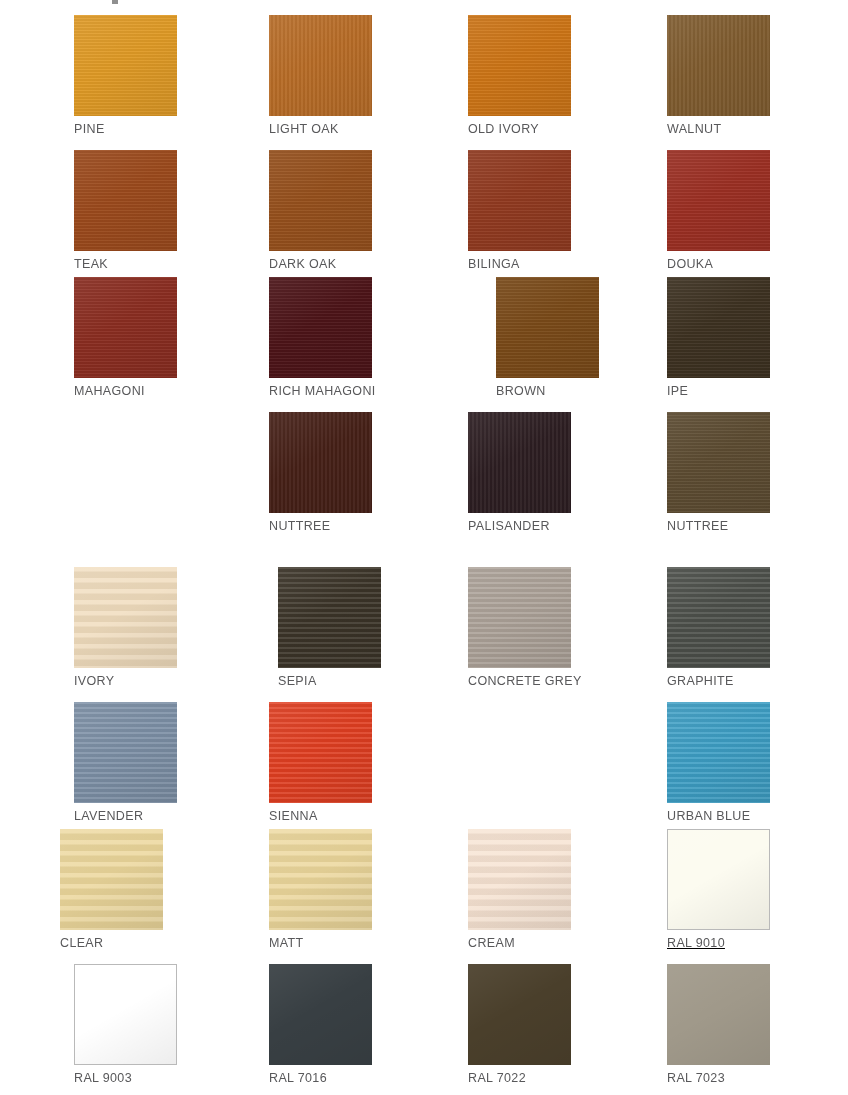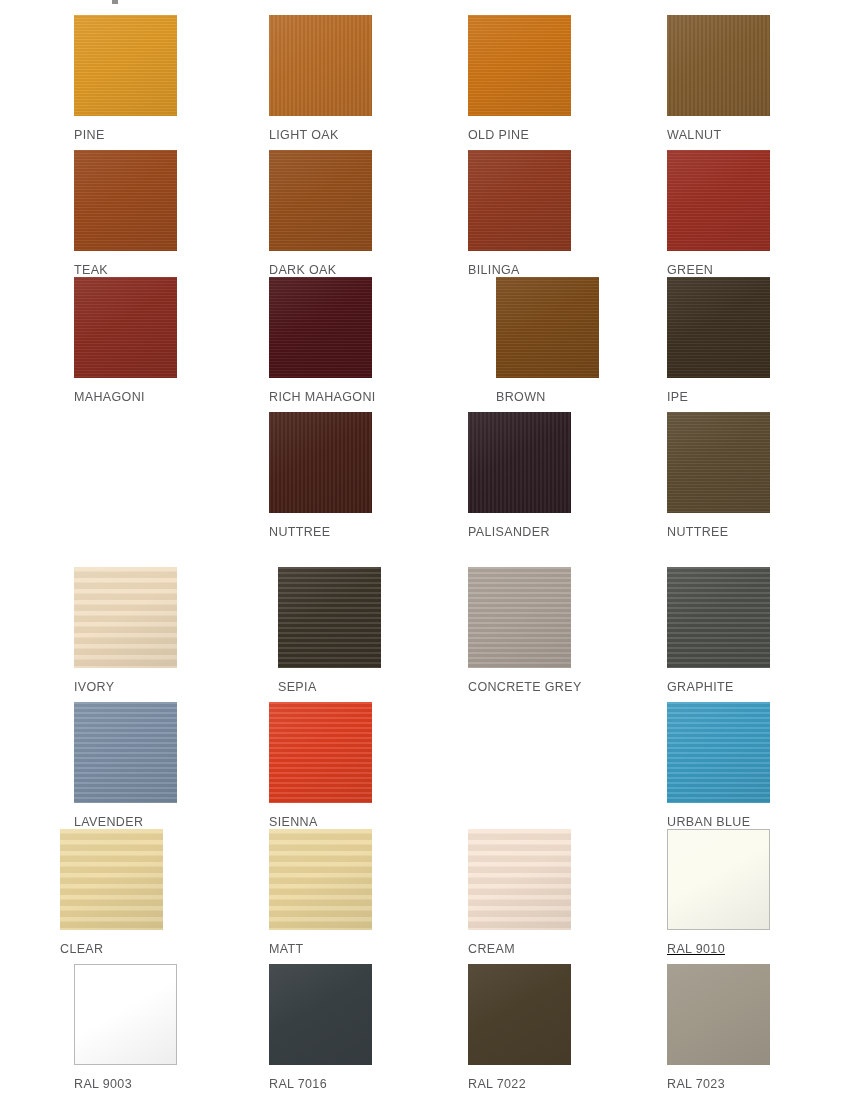--- a/index.html
+++ b/index.html
@@ -83,21 +83,21 @@
   }
   .grain.none { background-image: none; }
 
   .shade {
     position: absolute;
     left: 0; top: 0; right: 0; bottom: 0;
     pointer-events: none;
   }
 
   .swatch-label {
-    margin-top: 12px;
+    margin-top: 6px;
     font-size: 12.5px;
     letter-spacing: 0.35px;
     color: #58585a;
     white-space: nowrap;
     font-family: "Liberation Sans", sans-serif;
   }
 
   .top-artifact {
     position: absolute;
     left: 112px;
@@ -124,21 +124,21 @@
         <div class="grain vertical"></div>
         <div class="shade" style="background: linear-gradient(150deg, rgba(255, 255, 255, 0.07) 0%, rgba(255, 255, 255, 0) 45%, rgba(0, 0, 0, 0.07) 100%);"></div>
       </div>
       <div class="swatch-label">LIGHT OAK</div>
     </div>
     <div class="swatch-cell" style="left: 468px; top: 15px;">
       <div class="swatch-chip" style="background: rgb(205, 117, 22);">
         <div class="grain fine"></div>
         <div class="shade" style="background: linear-gradient(150deg, rgba(255, 255, 255, 0.07) 0%, rgba(255, 255, 255, 0) 45%, rgba(0, 0, 0, 0.07) 100%);"></div>
       </div>
-      <div class="swatch-label">OLD PINE</div>
+      <div class="swatch-label">OLD IVORY</div>
     </div>
     <div class="swatch-cell" style="left: 667px; top: 15px;">
       <div class="swatch-chip" style="background: rgb(126, 91, 46);">
         <div class="grain vertical"></div>
         <div class="shade" style="background: linear-gradient(150deg, rgba(255, 255, 255, 0.07) 0%, rgba(255, 255, 255, 0) 45%, rgba(0, 0, 0, 0.07) 100%);"></div>
       </div>
       <div class="swatch-label">WALNUT</div>
     </div>
     <div class="swatch-cell" style="left: 74px; top: 150px;">
       <div class="swatch-chip" style="background: rgb(156, 74, 28);">
@@ -159,21 +159,21 @@
         <div class="grain fine"></div>
         <div class="shade" style="background: linear-gradient(150deg, rgba(255, 255, 255, 0.07) 0%, rgba(255, 255, 255, 0) 45%, rgba(0, 0, 0, 0.07) 100%);"></div>
       </div>
       <div class="swatch-label">BILINGA</div>
     </div>
     <div class="swatch-cell" style="left: 667px; top: 150px;">
       <div class="swatch-chip" style="background: rgb(156, 47, 35);">
         <div class="grain fine"></div>
         <div class="shade" style="background: linear-gradient(150deg, rgba(255, 255, 255, 0.07) 0%, rgba(255, 255, 255, 0) 45%, rgba(0, 0, 0, 0.07) 100%);"></div>
       </div>
-      <div class="swatch-label">GREEN</div>
+      <div class="swatch-label">DOUKA</div>
     </div>
     <div class="swatch-cell" style="left: 74px; top: 277px;">
       <div class="swatch-chip" style="background: rgb(139, 45, 33);">
         <div class="grain fine"></div>
         <div class="shade" style="background: linear-gradient(150deg, rgba(255, 255, 255, 0.07) 0%, rgba(255, 255, 255, 0) 45%, rgba(0, 0, 0, 0.07) 100%);"></div>
       </div>
       <div class="swatch-label">MAHAGONI</div>
     </div>
     <div class="swatch-cell" style="left: 269px; top: 277px;">
       <div class="swatch-chip" style="background: rgb(77, 20, 24);">

